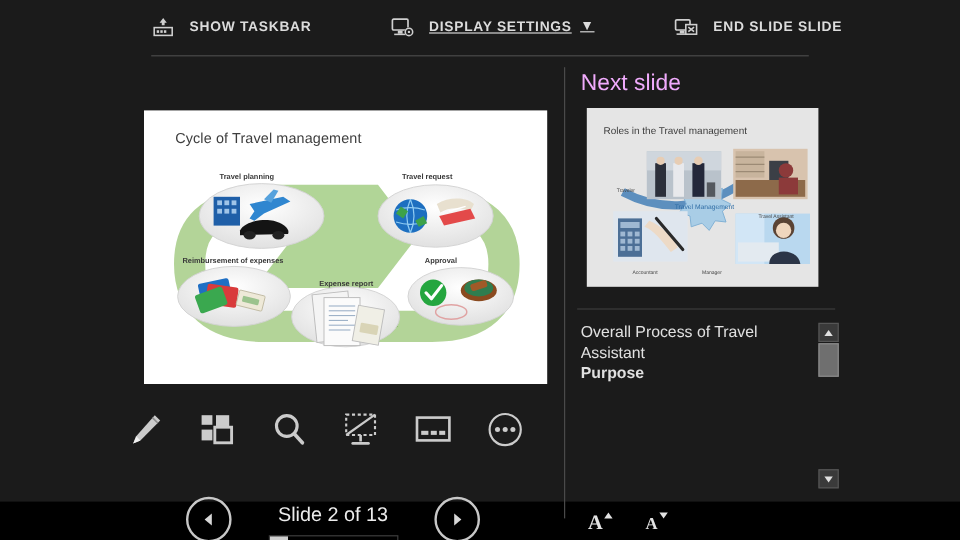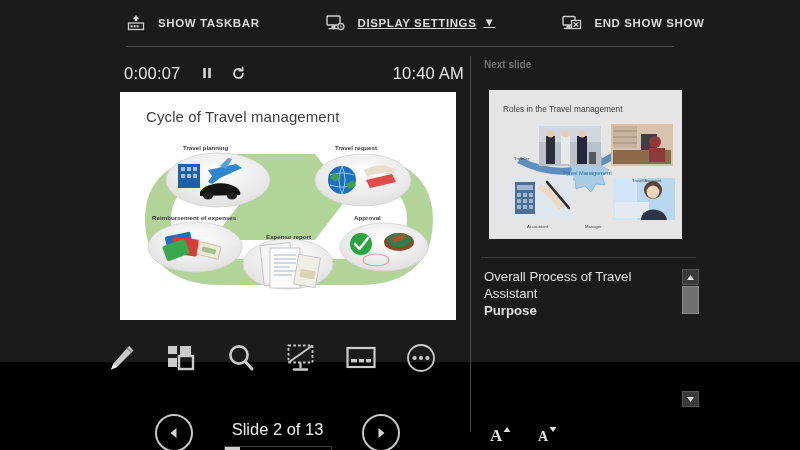--- a/index.html
+++ b/index.html
@@ -4,21 +4,21 @@
 <style>
   * { box-sizing: border-box; margin: 0; padding: 0; }
   html, body {
     width: 800px; height: 450px;
     background: #000;
     font-family: "Liberation Sans", sans-serif;
     overflow: hidden;
   }
   #app {
     position: relative;
-    width: 800px; height: 362px;
+    width: 800px; height: 418px;
     background: #1b1b1b;
     color: #e8e8e8;
   }
   
   .letterbox {
     position: absolute; top: 0; height: 450px;
     background: #000;
   }
   .lb-left { left: 0; width: 0px; }
   .lb-right { right: 0; width: 0px; }
@@ -77,21 +77,21 @@
 
   
   #slide-current {
     position: absolute; left: 120px; top: 45px;
     width: 336px; height: 228px;
     background: #ffffff;
     overflow: hidden;
   }
   .slide-title {
     position: absolute; left: 26px; top: 16px;
-    font-size: 15px; color: #3e3e3e; font-weight: 400;
+    font-size: 12px; color: #3e3e3e; font-weight: 400;
     letter-spacing: 0.1px;
   }
   .cyc-label {
     position: absolute; font-size: 6.2px; color: #3a3a3a;
     white-space: nowrap; font-weight: 600;
   }
   #lbl-planning { left: 63px; top: 52px; }
   #lbl-request  { left: 215px; top: 52px; }
   #lbl-reimb    { left: 32px; top: 122px; }
   #lbl-report   { left: 146px; top: 141px; }
@@ -134,21 +134,21 @@
   
   #vdivider {
     position: absolute; left: 470px; top: 56px; width: 1px; height: 376px;
     background: #4a4a4a;
   }
   #rightpane {
     position: absolute; left: 479px; top: 47px; width: 321px; height: 403px;
   }
   #next-slide-label {
     position: absolute; left: 5px; top: 12px;
-    font-size: 10px; color: #737373; font-weight: bold;
+    font-size: 19px; color: #f0abfc;
   }
   #slide-next {
     position: absolute; left: 10px; top: 43px;
     width: 193px; height: 149px;
     background: #e5e5e5; overflow: hidden;
   }
   .ns-title {
     position: absolute; left: 14px; top: 14px;
     font-size: 8.3px; color: #3e3e3e; white-space: nowrap;
   }
@@ -247,44 +247,28 @@
     <div class="topitem" id="item-end-show">
       <span class="ticon">
         <svg width="22" height="19" viewBox="0 0 22 19">
           <rect x="2" y="2.5" width="12" height="8.5" rx="1" fill="none" stroke="#cfcfcf" stroke-width="1.4"></rect>
           <rect x="5.5" y="11.5" width="4" height="2.4" fill="#cfcfcf"></rect>
           <rect x="2.8" y="13.8" width="9.5" height="1.3" fill="#cfcfcf"></rect>
           <rect x="10.5" y="6.5" width="9" height="8" fill="#1b1b1b" stroke="#cfcfcf" stroke-width="1.3"></rect>
           <path d="M12.6 8.6 L17.4 12.4 M17.4 8.6 L12.6 12.4" stroke="#cfcfcf" stroke-width="1.3"></path>
         </svg>
       </span>
-      <span class="tlabel">END SHOW SHOW</span>
+      <span class="tlabel">END SLIDE SLIDE</span>
     </div>
   </div>
 
   <div id="topdivider"></div>
 
   <div id="mainpane">
 
-    <div id="timerrow">
-      <span id="timer-value">0:00:07</span>
-      <span id="btn-pause">
-        <svg width="14" height="14" viewBox="0 0 14 14">
-          <rect x="3.2" y="2" width="2.6" height="10" fill="#d6d6d6"></rect>
-          <rect x="8.2" y="2" width="2.6" height="10" fill="#d6d6d6"></rect>
-        </svg>
-      </span>
-      <span id="btn-restart">
-        <svg width="15" height="15" viewBox="0 0 15 15">
-          <path d="M12 7.5 A4.5 4.5 0 1 1 10.1 3.8" fill="none" stroke="#d6d6d6" stroke-width="1.7" stroke-linecap="round"></path>
-          <path d="M11.6 1.3 L11.6 4.6 L8.3 4.6" fill="none" stroke="#d6d6d6" stroke-width="1.7" stroke-linecap="round" stroke-linejoin="round"></path>
-        </svg>
-      </span>
-      <span id="clock-value">10:40 AM</span>
-    </div>
 
     <div id="slide-current">
       <svg width="336" height="228" viewBox="0 0 336 228" style="position:absolute;left:0;top:0">
         <defs>
           <linearGradient id="gshade" x1="0" y1="0" x2="0" y2="1">
             <stop offset="0%" stop-color="#b6d89a"></stop>
             <stop offset="100%" stop-color="#7fb357"></stop>
           </linearGradient>
           <radialGradient id="ellShade" cx="0.5" cy="0.35" r="0.75">
             <stop offset="0%" stop-color="#ffffff"></stop>

